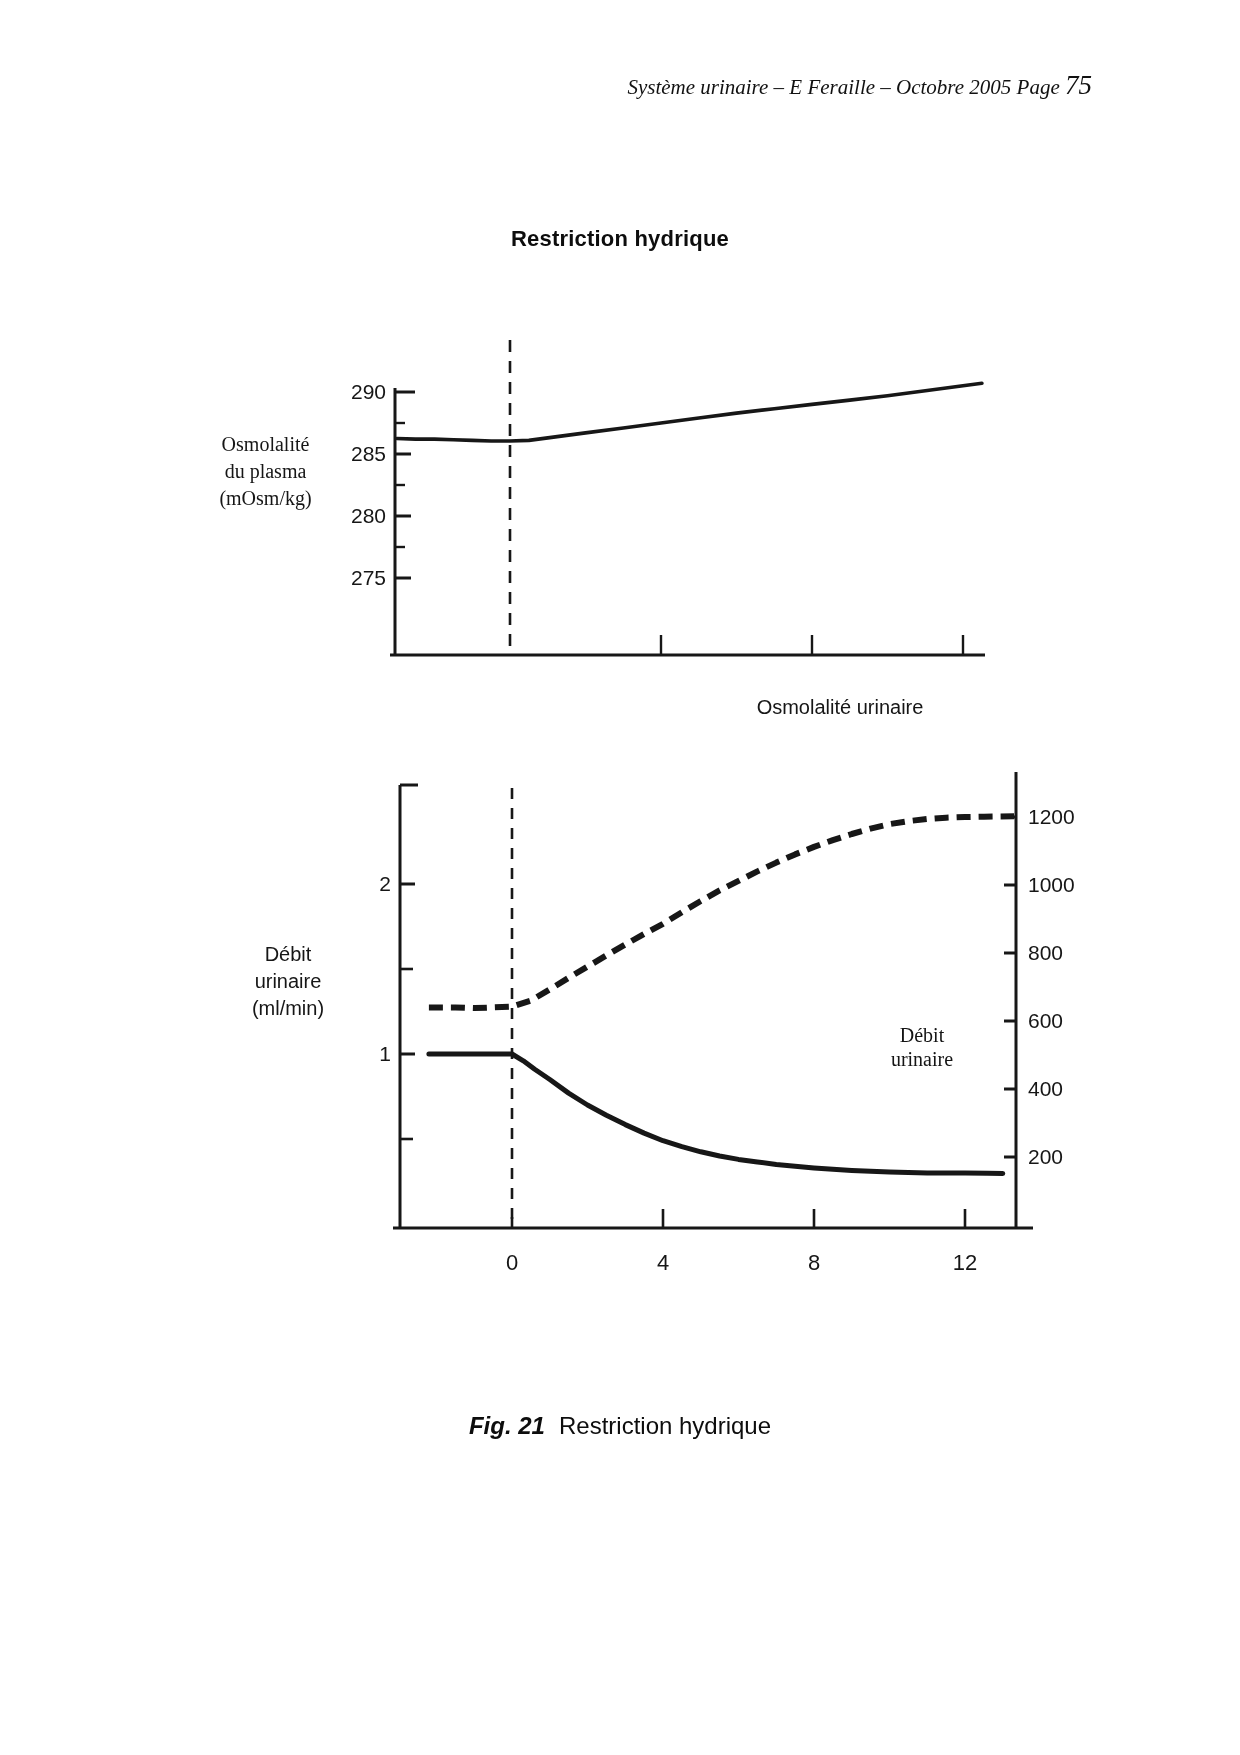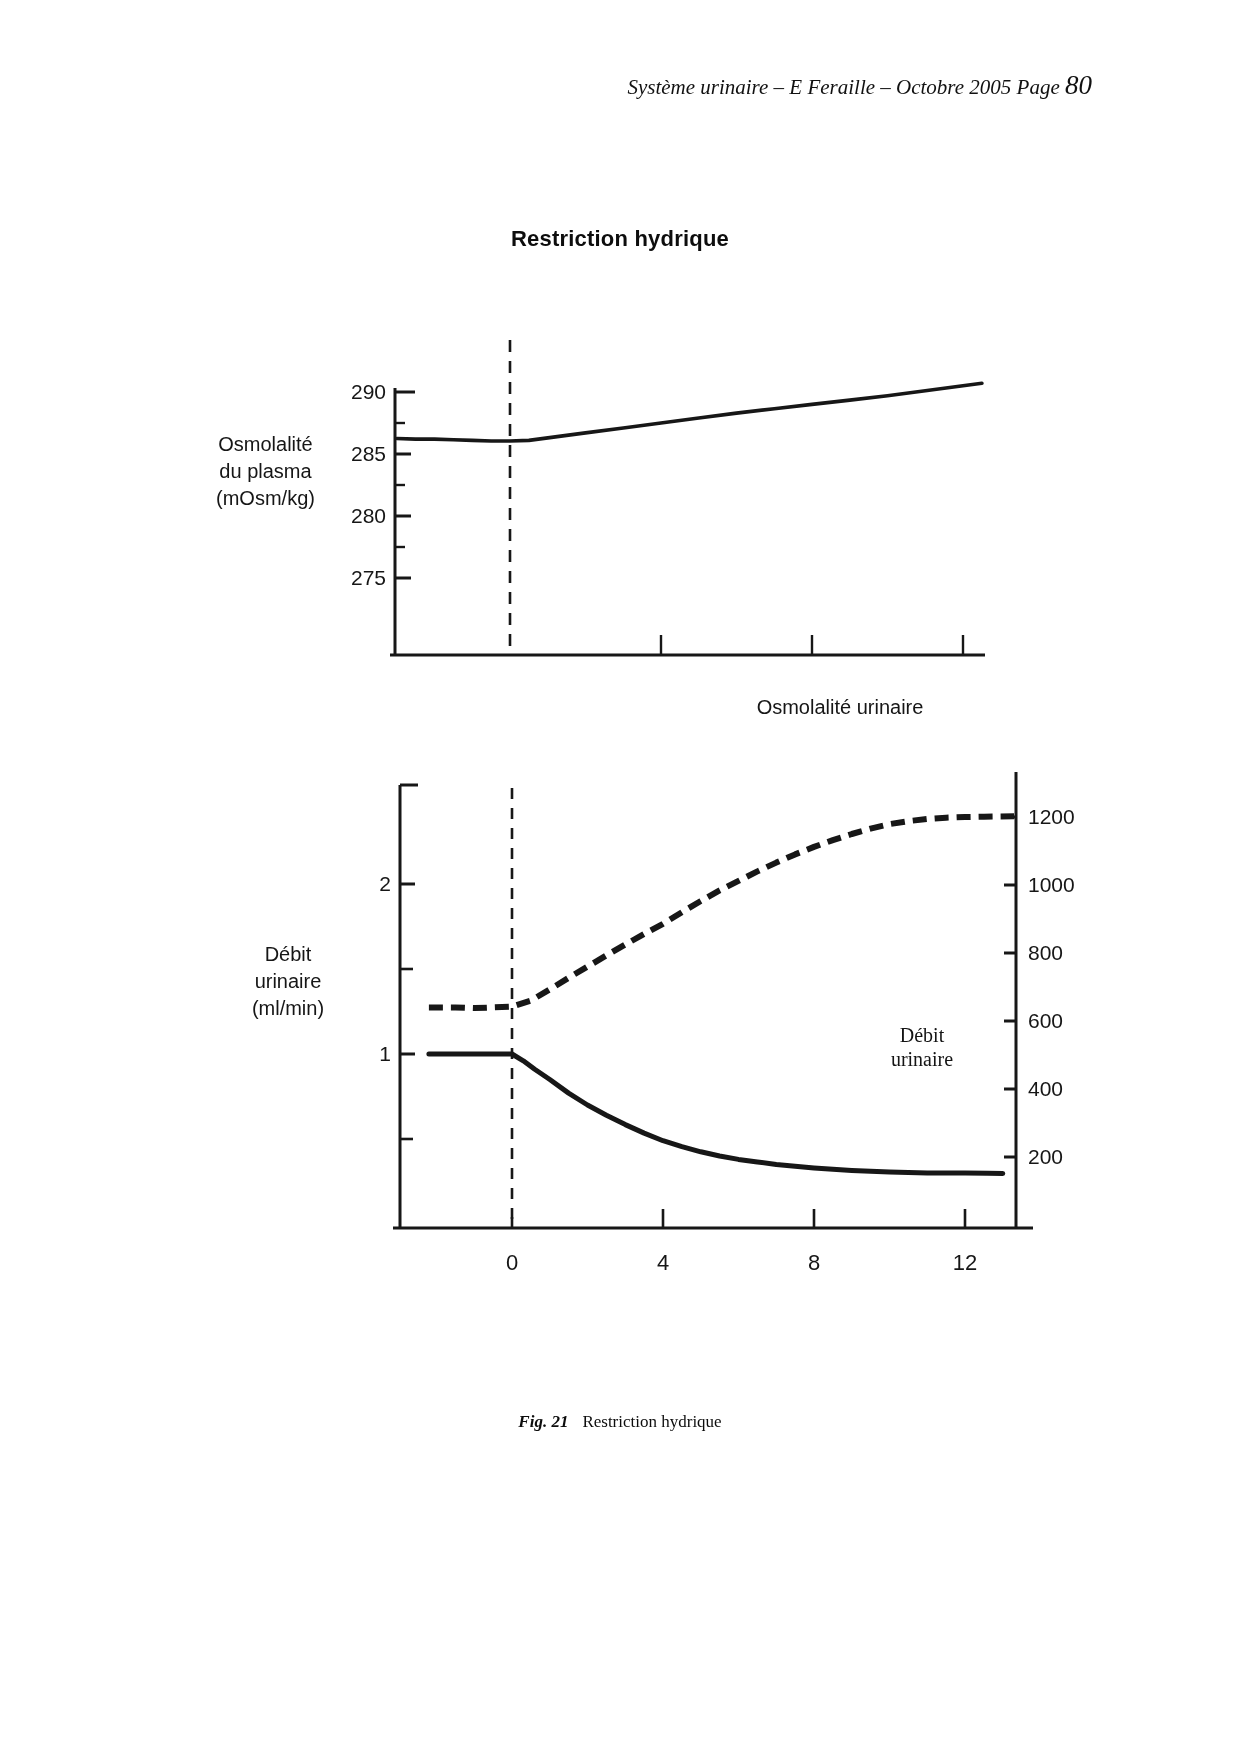--- a/index.html
+++ b/index.html
@@ -25,39 +25,39 @@
     position:absolute;top:696px;left:700px;width:280px;text-align:center;
     font-size:20px;color:#161616;
   }
   .annot-serif{
     position:absolute;top:1023px;left:858px;width:128px;text-align:center;
     font-family:"Liberation Serif",serif;font-size:20px;line-height:24px;color:#141414;
   }
   .annot-serif span{display:block;}
   .caption{
     position:absolute;top:1412px;left:0;width:100%;text-align:center;
-    font-size:17px;color:#0d0d0d;font-family:Liberation Serif, serif;
+    font-size:24px;color:#0d0d0d;
   }
   .caption .cap-label{font-weight:bold;font-style:italic;margin-right:14px;}
   svg{position:absolute;overflow:visible;}
   svg text{font-family:"Liberation Sans",sans-serif;fill:#161616;}
 </style>
 </head>
 <body>
 
 <div class="page">
 
   <div class="header">
     <span>Système urinaire – E Feraille – Octobre 2005  Page</span>
-    <span class="pagenum">80</span>
+    <span class="pagenum">75</span>
   </div>
 
   <div class="fig-title">Restriction hydrique</div>
 
-  <div class="axis-label" style="left:168px;top:431px;width:195px;">
+  <div class="axis-label" style="left:168px;top:431px;width:195px;font-family:Liberation Serif, serif;">
     <span>Osmolalité</span>
     <span>du plasma</span>
     <span>(mOsm/kg)</span>
   </div>
 
   <svg id="chart-top" width="700" height="360" style="left:340px;top:320px;">
       <line x1="55" y1="68" x2="55" y2="335" stroke="#171717" stroke-width="3"></line>
       <line x1="55" y1="258" x2="71" y2="258" stroke="#171717" stroke-width="3"></line>
       <text x="46" y="265" text-anchor="end" font-size="21">275</text>
       <line x1="55" y1="196" x2="71" y2="196" stroke="#171717" stroke-width="3"></line>

